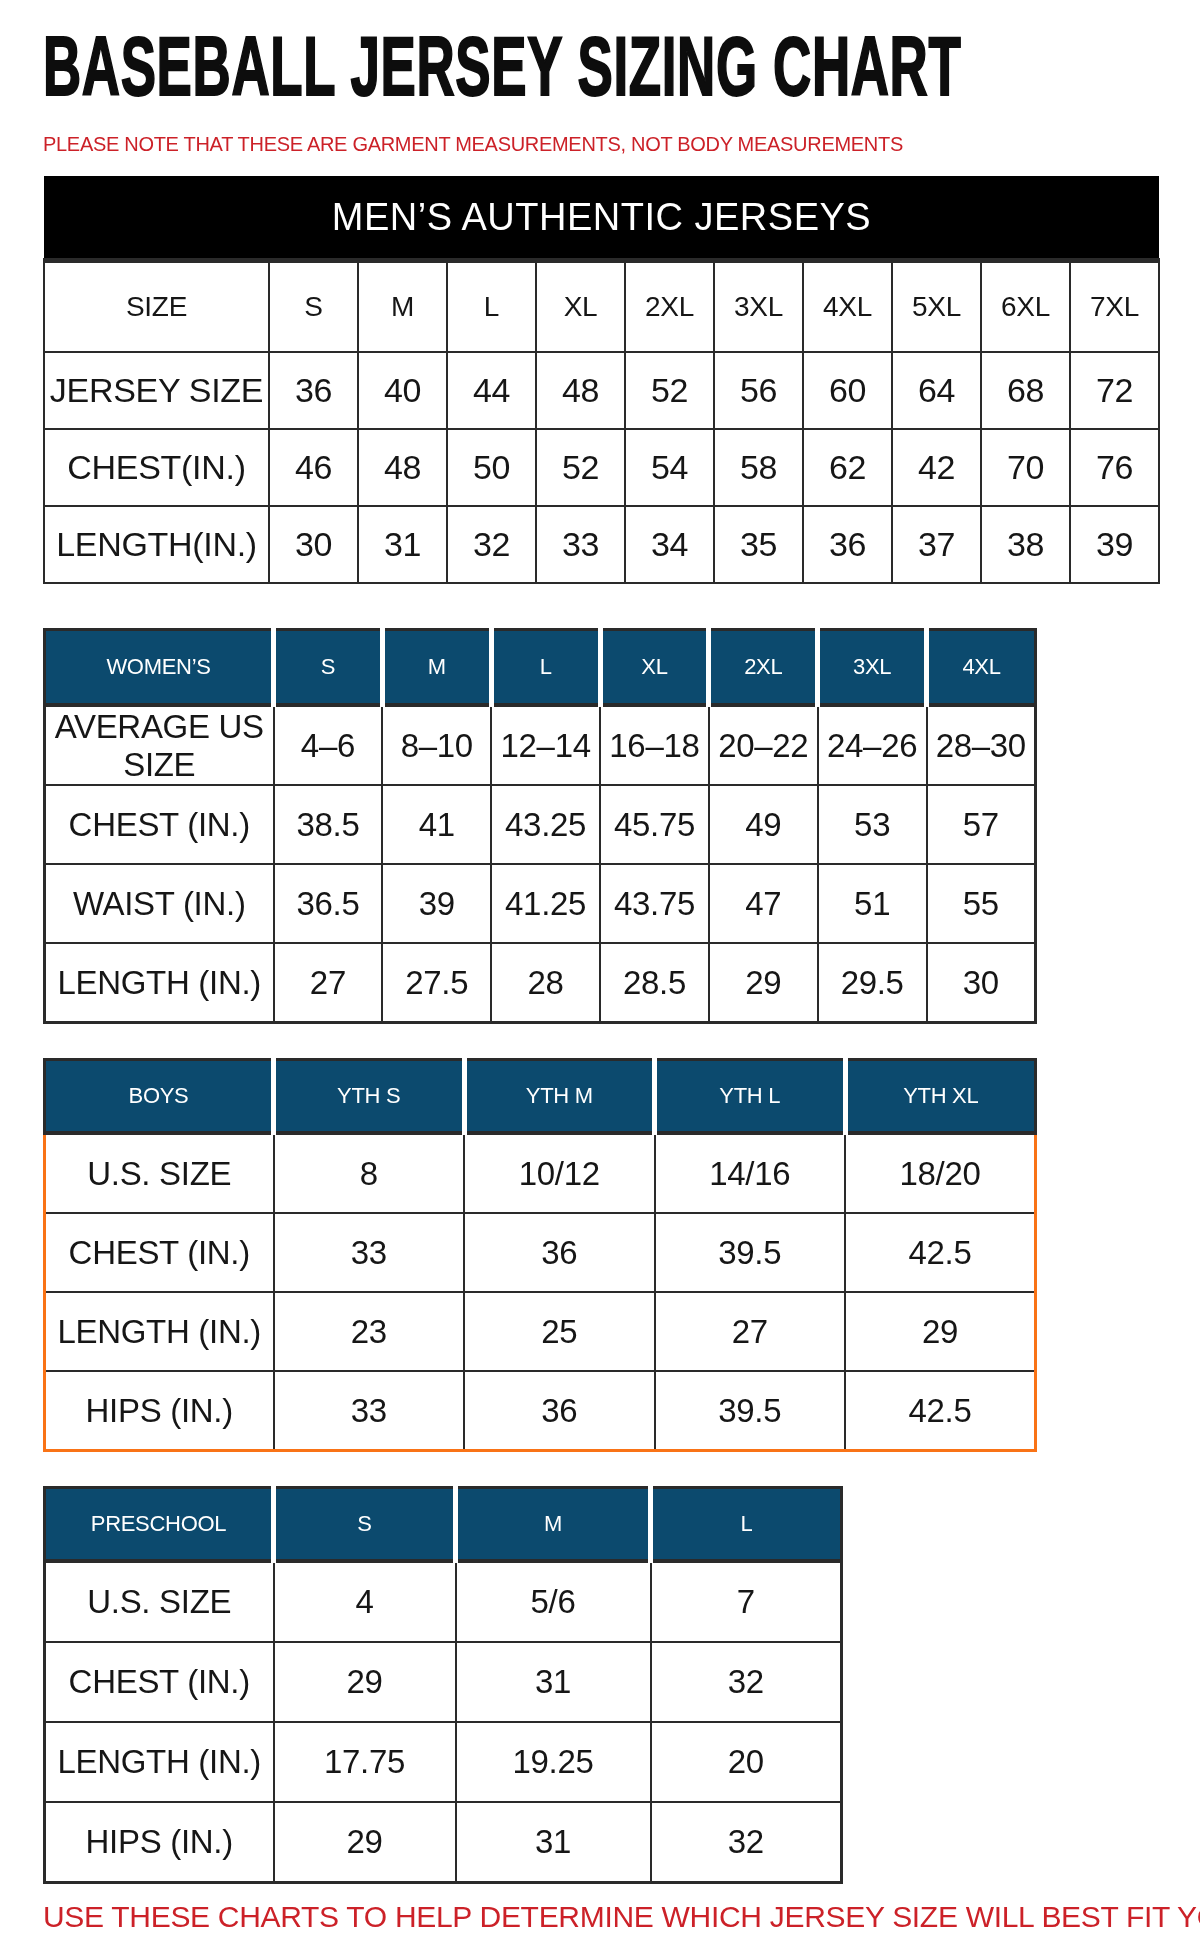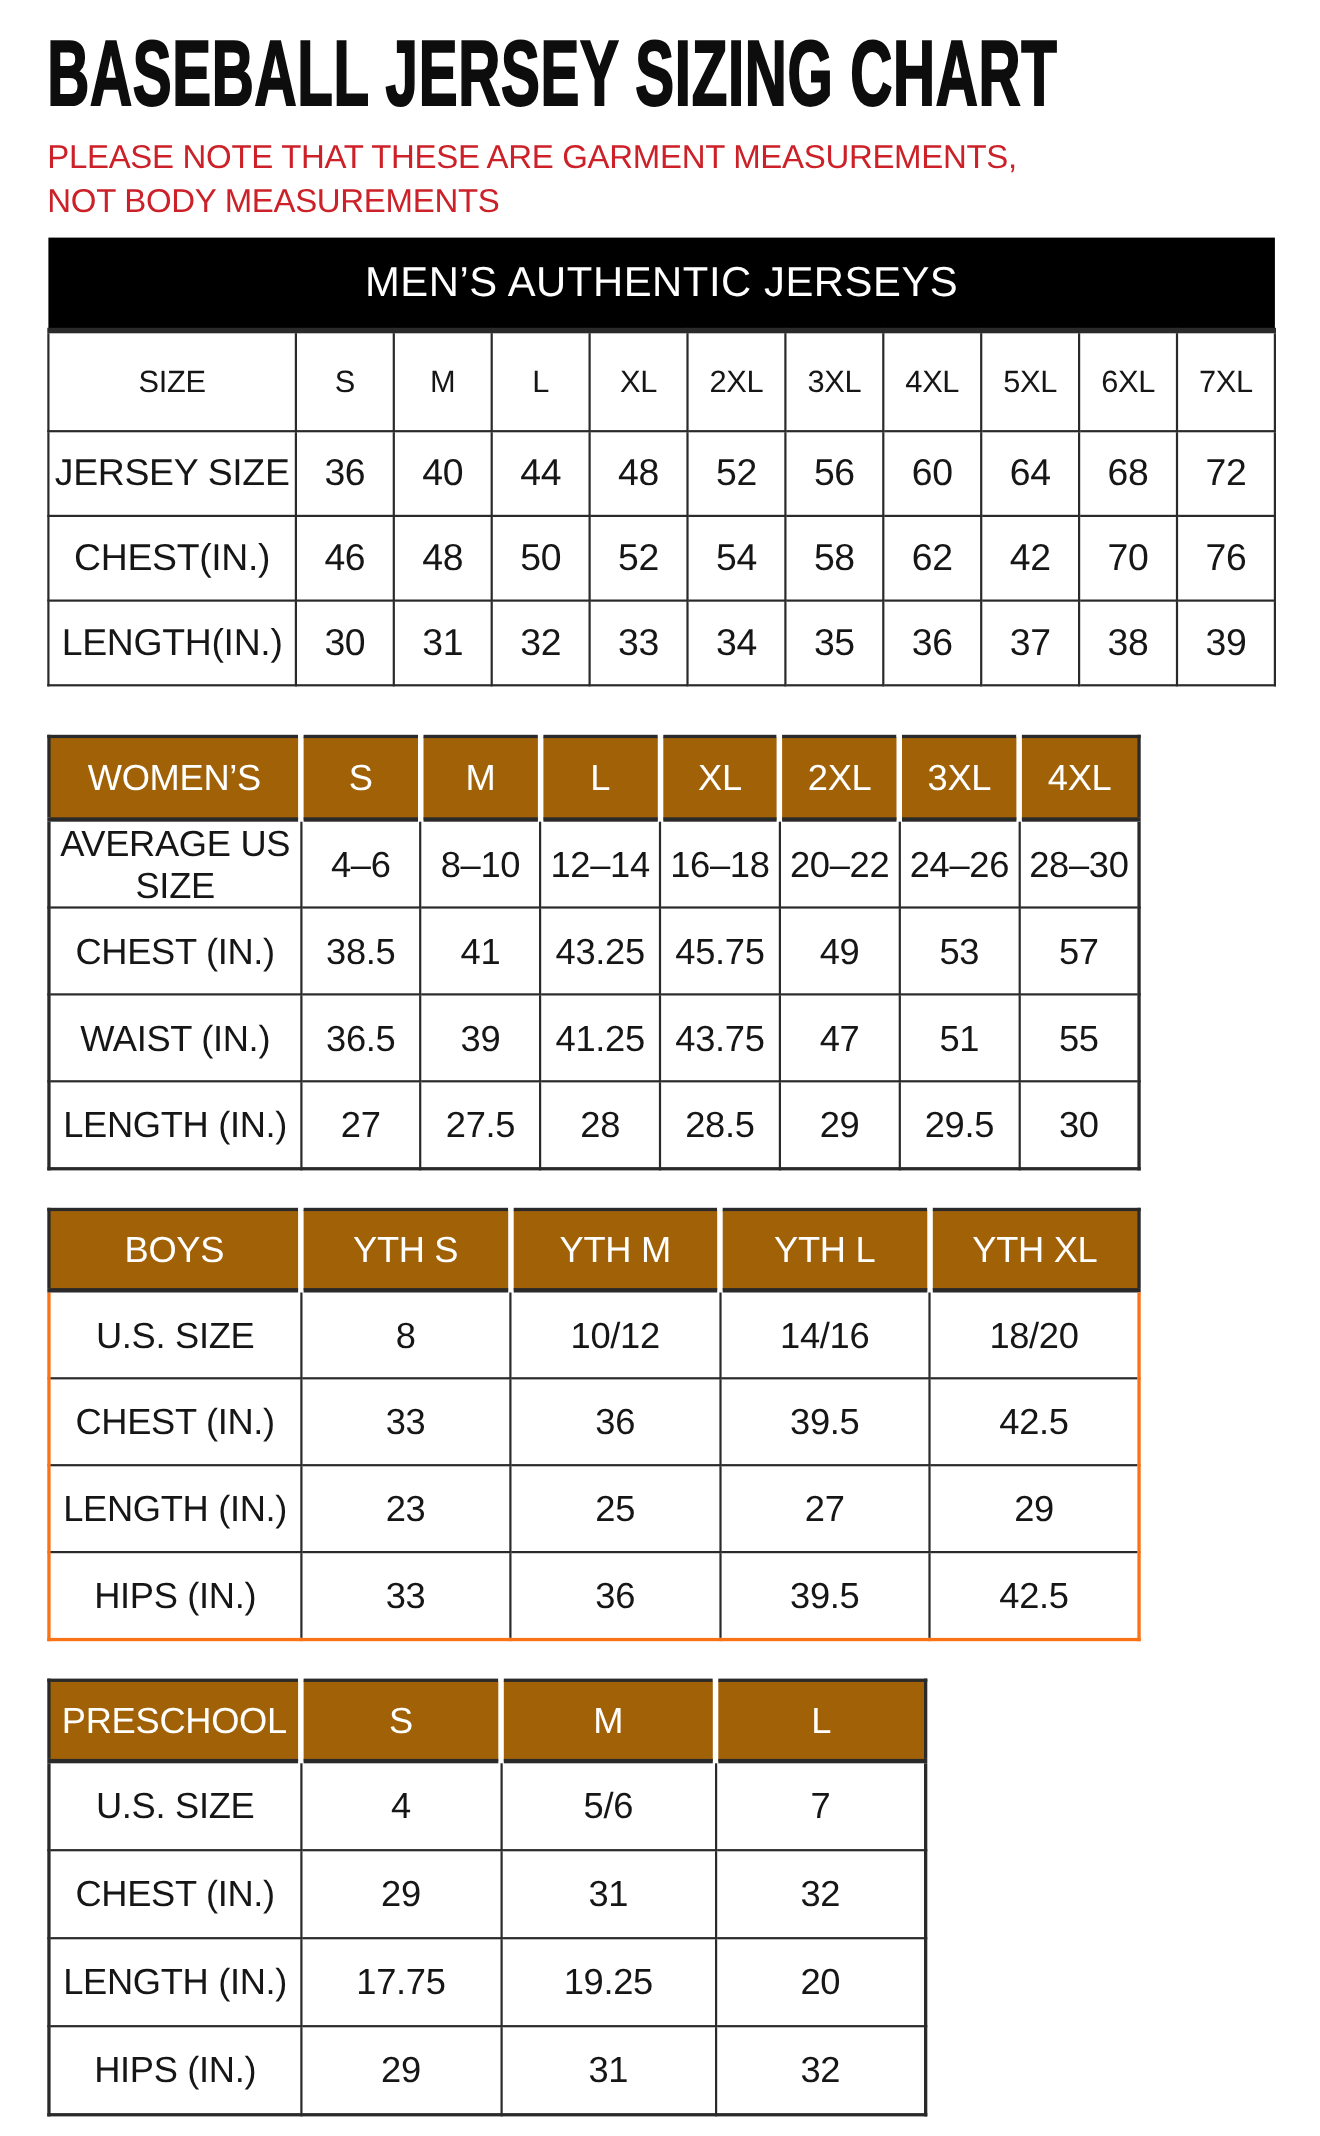--- a/index.html
+++ b/index.html
@@ -26,21 +26,21 @@
     -webkit-text-stroke: 2px #0d0d0d;
     letter-spacing: 1px;
     white-space: nowrap;
     transform: scaleX(0.63);
     transform-origin: left center;
   }
   .note {
     margin: 16px 0 0 0;
     max-width: 920px;
     color: #cc2128;
-    font-size: 30px;
+    font-size: 20px;
     line-height: 40px;
     letter-spacing: -0.3px;
   }
   table.tbl {
     border-collapse: collapse;
     table-layout: fixed;
   }
   table.tbl td {
     border: 2px solid #2a2a2a;
     text-align: center;
@@ -49,23 +49,23 @@
     font-size: 33px;
     letter-spacing: -0.3px;
     color: #161616;
   }
   td.lbl {
     font-size: 31px;
     line-height: 1.15;
   }
   
   tr.ghead td {
-    background: #a16207;
+    background: #0c4a6e;
     color: #ffffff;
-    font-size: 33px;
+    font-size: 22px;
     border-top: 3px solid #2a2a2a;
     border-bottom: 4px solid #2a2a2a;
     border-left: 5px solid #ffffff;
     border-right: 5px solid #ffffff;
   }
   tr.ghead td:first-child { border-left: 3px solid #2a2a2a; }
   tr.ghead td:last-child  { border-right: 3px solid #2a2a2a; }
 
   
   table.mens { width: 1117px; margin-top: 12px; }

